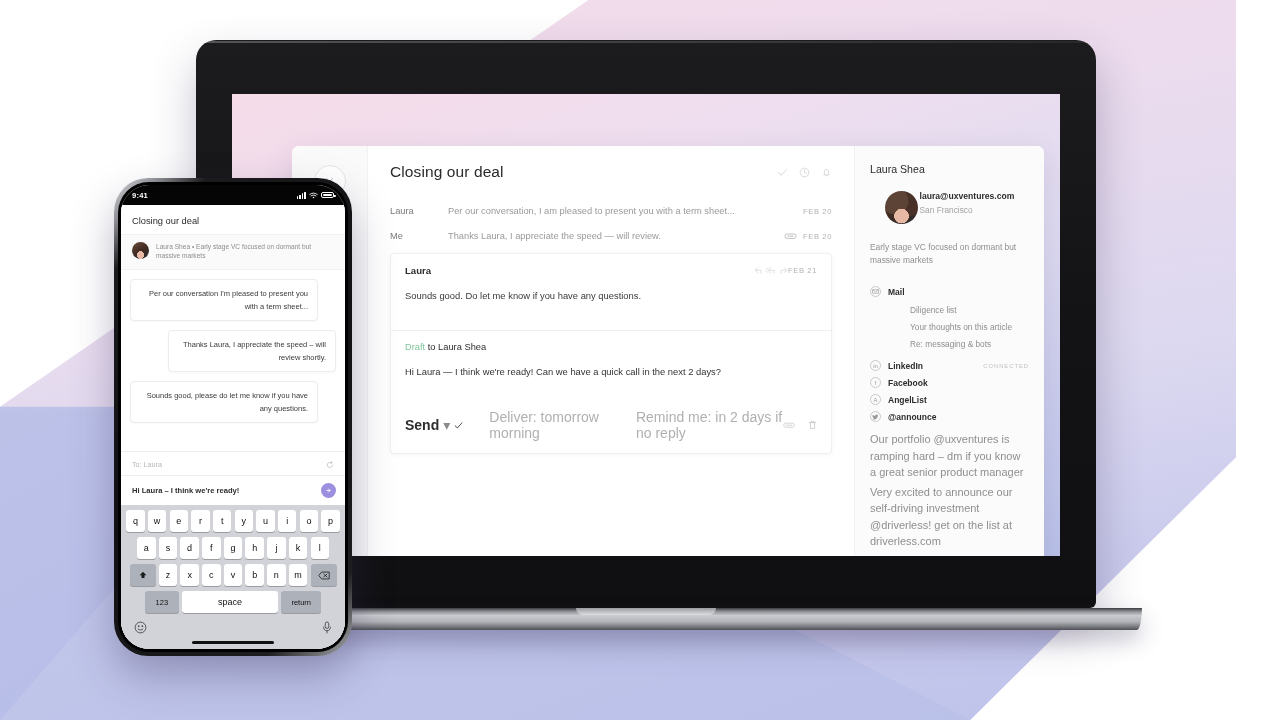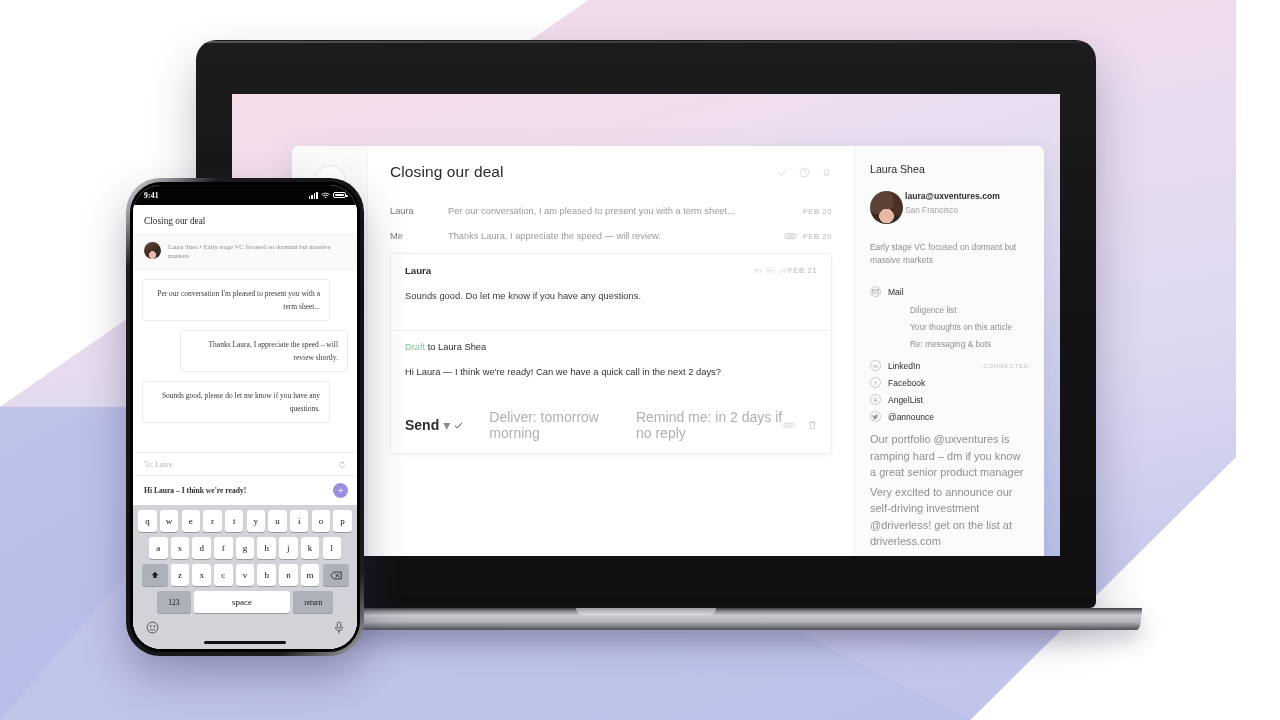--- a/index.html
+++ b/index.html
@@ -178,21 +178,21 @@
   
   .sidebar {
     width: 190px; flex: none;
     background: #fbfbfb;
     border-left: 1px solid #f1f1f1;
     padding: 17px 15px 0 15px;
     display: flex; flex-direction: column;
     position: relative;
   }
   .sb-name { font-size: 10.6px; color: #2b2b2b; margin-bottom: 16px; }
-  .sb-id { display: flex; gap: 2px; align-items: flex-start; margin-bottom: 17px; }
+  .sb-id { display: flex; gap: 2px; align-items: flex-start; margin-bottom: 17px; justify-content: center; }
   .avatar {
     width: 33px; height: 33px; border-radius: 50%; flex: none;
     background:
       radial-gradient(circle at 50% 76%, #e7b9a4 0 24%, transparent 25%),
       radial-gradient(circle at 30% 30%, #5d4236 0 40%, transparent 42%),
       radial-gradient(circle at 72% 34%, #4a3128 0 42%, transparent 44%),
       linear-gradient(150deg, #6b4a3a 0%, #3f2a21 52%, #2a2a2e 100%);
     overflow: hidden;
   }
   .sb-email { font-size: 8.6px; color: #2d2d2d; font-weight: 700; line-height: 1.35; word-break: break-all; }
@@ -201,41 +201,41 @@
 
   .sb-group { margin-bottom: 5px; }
   .sb-grouphead { display: flex; align-items: center; justify-content: space-between; margin-bottom: 7px; }
   .sb-ghleft { display: flex; align-items: center; gap: 7px; }
   .sb-gicon {
     width: 11px; height: 11px; border-radius: 50%;
     border: 1px solid #c9c9c9; flex: none;
     display: flex; align-items: center; justify-content: center;
     font-size: 6px; color: #9a9a9a;
   }
-  .sb-glabel { font-size: 8.5px; color: #2d2d2d; font-weight: 400; }
+  .sb-glabel { font-size: 8.5px; color: #2d2d2d; font-weight: 700; }
   .sb-badge { font-size: 5.8px; color: #c2c2c2; letter-spacing: 1px; }
   .sb-sub { font-size: 8.3px; color: #8f8f8f; margin: 0 0 5px 0; line-height: 1.45; padding-left: 40px; }
   .sb-social { display: flex; align-items: center; justify-content: space-between; margin-bottom: 6px; }
   .sb-socleft { display: flex; align-items: center; gap: 7px; }
 
   .sb-tweet { font-size: 11px; color: #8f8f8f; line-height: 1.5; margin-top: 3px; }
 
   .sb-footer {
     margin-top: auto;
     display: flex; align-items: center; justify-content: space-between;
     padding: 10px 0 11px 0;
   }
   .sb-brand { font-size: 6.6px; letter-spacing: 2.2px; color: #bdbdbd; }
   .sb-ficons { display: flex; gap: 10px; color: #cccccc; }
 
   
   #phone {
     position: absolute;
-    left: 126px; top: 178px;
-    width: 238px; height: 478px; font-family: Liberation Serif, serif;
+    left: 114px; top: 178px;
+    width: 238px; height: 478px;
   }
   .phone-frame {
     position: absolute; inset: 0;
     border-radius: 34px;
     background: linear-gradient(135deg, #d6d8dc 0%, #8e9095 6%, #1b1b1d 13%, #111113 50%, #1d1d20 88%, #a9abaf 100%);
     padding: 4px;
     box-shadow: 0 20px 42px rgba(60,50,90,.34);
   }
   .phone-inner {
     position: absolute; inset: 4px;

